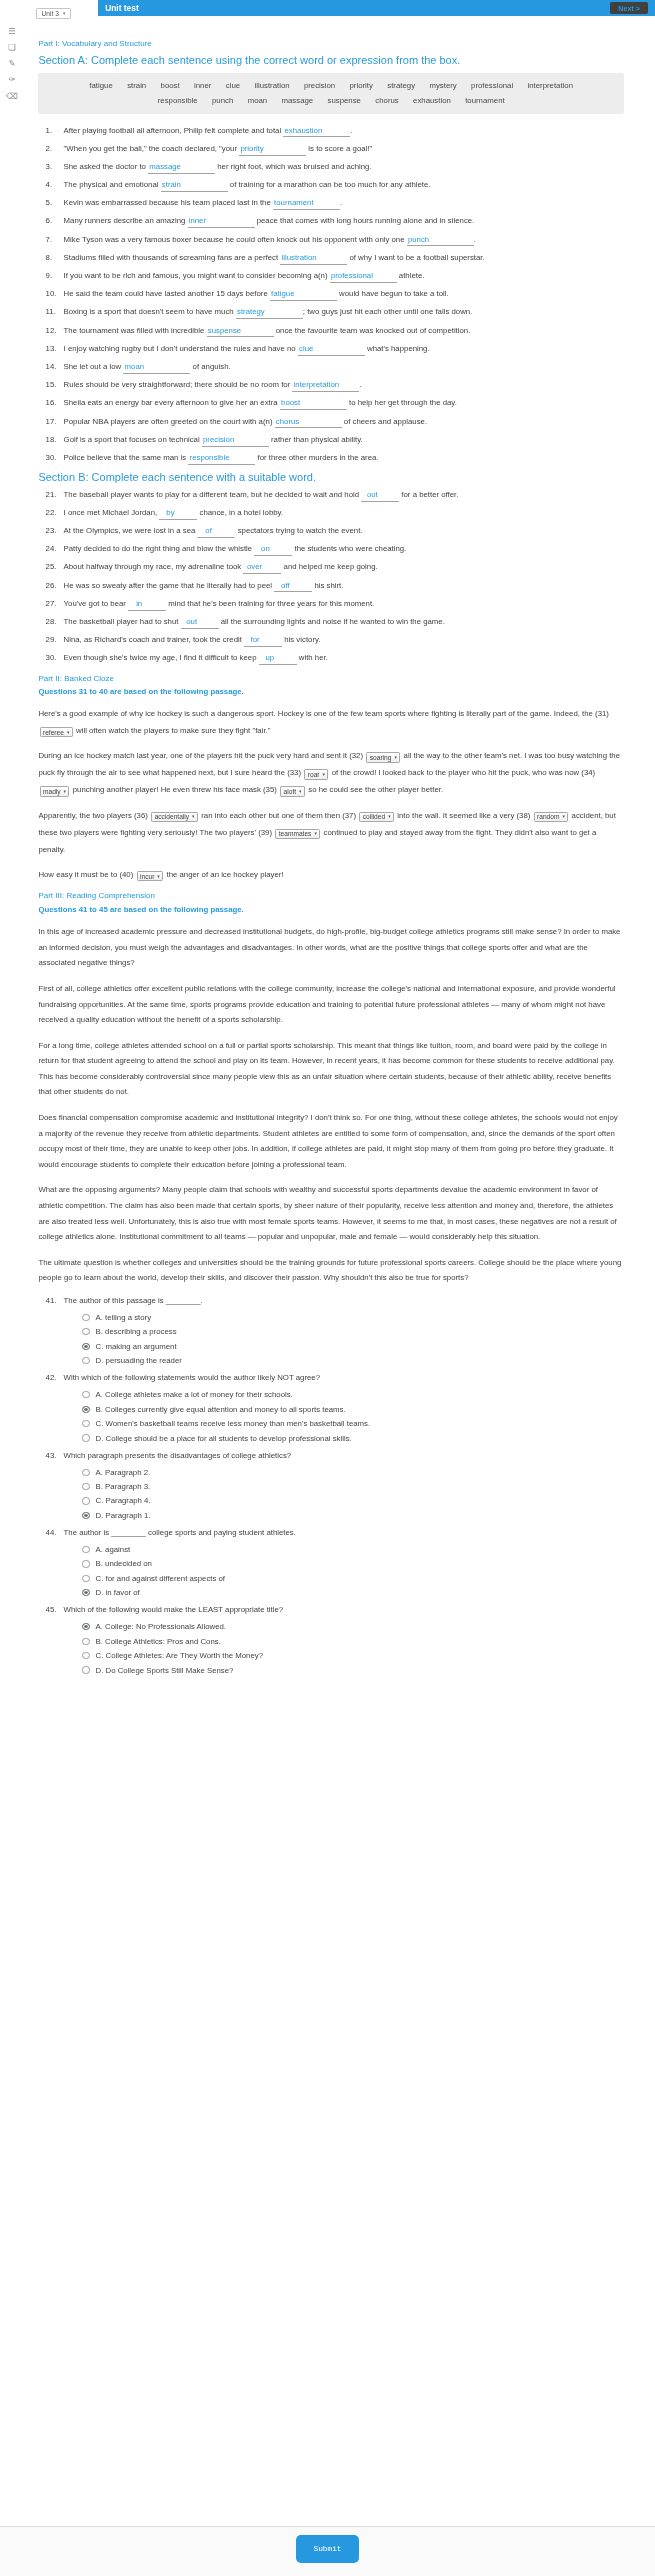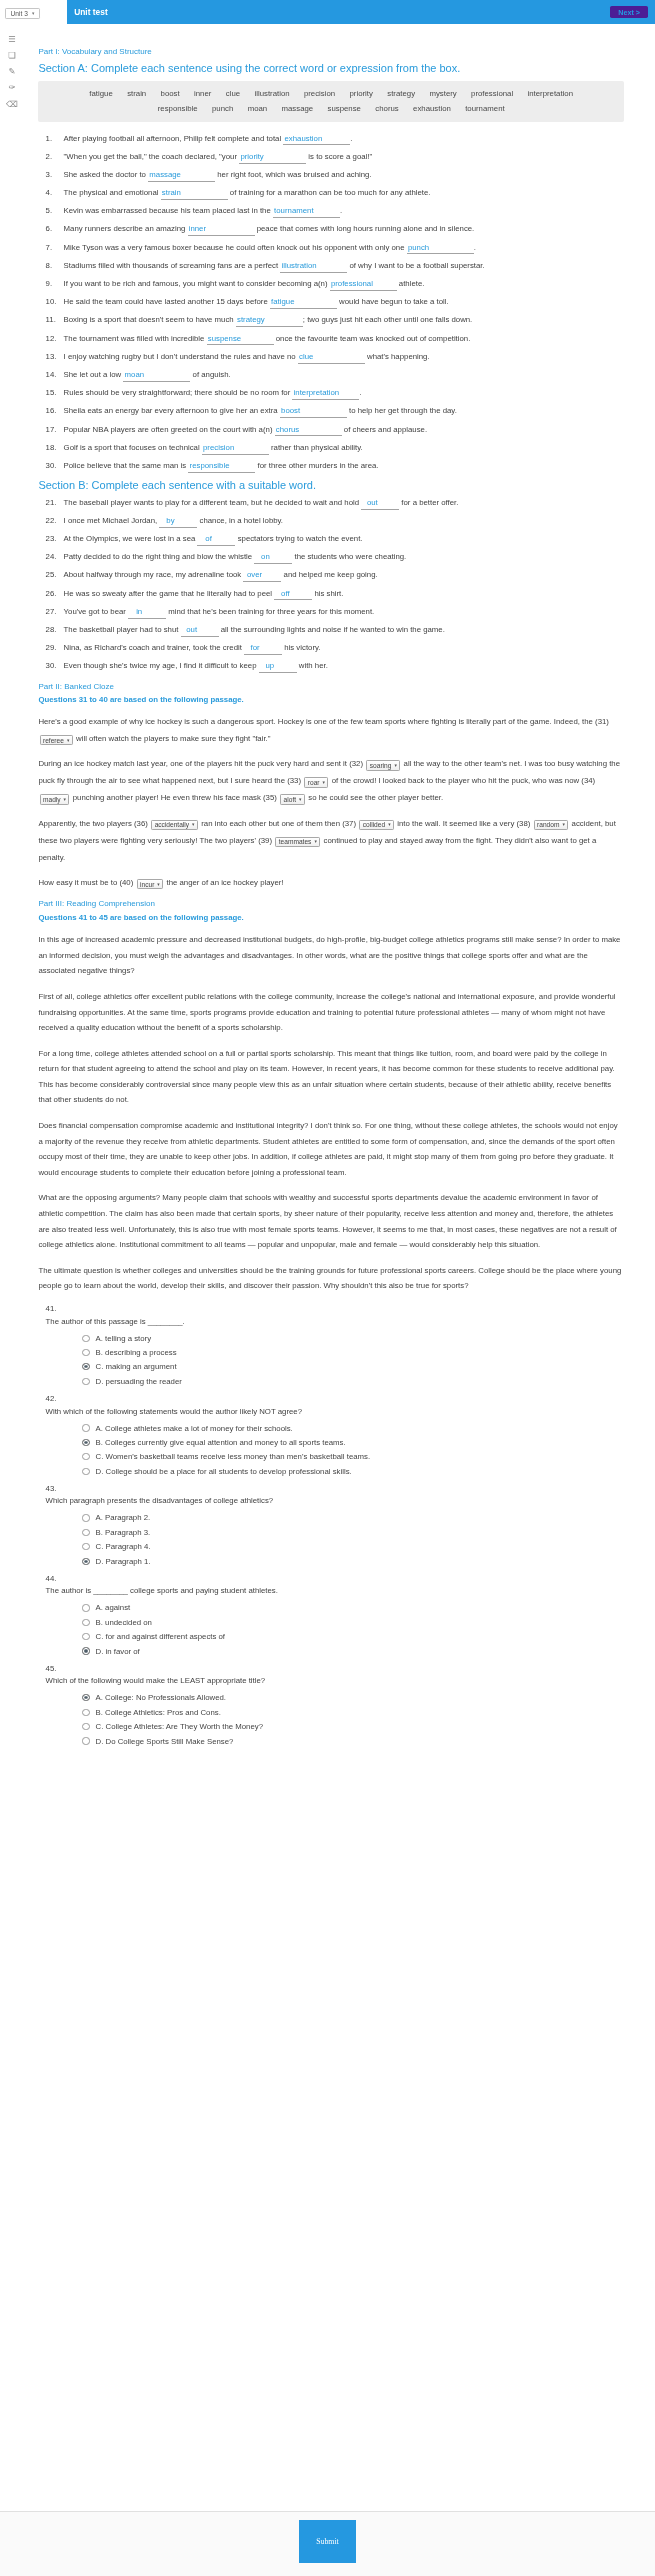--- a/index.html
+++ b/index.html
@@ -4,36 +4,36 @@
 <style>
   * { box-sizing: border-box; }
   html, body { margin: 0; padding: 0; background: #fff; }
   body {
     width: 655px; min-height: 2576px;
     font-family: "Liberation Sans", sans-serif;
     font-size: 7.8px; color: #3f3f3f;
     display: flex; flex-direction: column;
   }
   
-  .topbar { display: flex; align-items: stretch; height: 24px; }
+  .topbar { display: flex; align-items: stretch; height: 16px; margin-left: 31px; }
   .unit-zone { width: 67px; background: #fff; position: relative; z-index: 5; }
   .unit-select {
     position: absolute; left: 4.8px; top: 7.8px;
     display: inline-flex; align-items: center; gap: 4.2px;
     border: 0.6px solid #c6c6c6; background: #fff; border-radius: 1.2px;
     font-size: 6.6px; color: #555; padding: 1.2px 4.8px; white-space: nowrap; cursor: pointer;
   }
   .unit-select .caret { font-size: 4.8px; color: #777; }
   .bluebar {
     flex: 1; background: #2598e0; display: flex; align-items: center;
     justify-content: space-between; padding: 0 7.2px 0 7.2px;
   }
   .app-title { color: #fff; font-weight: bold; font-size: 8.4px; }
   .next-btn {
-    background: #4c1d95; color: #2598e0; font-weight: bold; font-size: 7.2px;
+    background: #404040; color: #2598e0; font-weight: bold; font-size: 7.2px;
     border: none; border-radius: 1.8px; padding: 1.8px 7.8px; cursor: pointer;
     font-family: inherit;
   }
   
   .page { display: flex; flex: 1; }
   .sidebar {
     width: 24px; flex: none; padding-top: 10.8px;
     display: flex; flex-direction: column; align-items: center; gap: 7.8px;
     color: #828282;
   }
@@ -67,38 +67,38 @@
     border: 0.6px solid #a8a8a8; border-radius: 1.2px;
     background: linear-gradient(#ffffff, #efefef);
     padding: 0 2.4px; height: 10.2px; font-size: 6.6px; color: #444;
     margin: 0 1.2px; vertical-align: -1.8px; cursor: pointer;
   }
   .dd-caret { font-size: 4.8px; margin-left: 3px; color: #555; }
   
   .passage-p { line-height: 15.6px; margin: 10px 0 9px; }
   
   .mc-q { margin: 1.2px 0 4.8px; }
-  .mc-stem-row { display: flex; padding-left: 7.2px; line-height: 12.6px; flex-direction: column; }
+  .mc-stem-row { display: flex; padding-left: 7.2px; line-height: 12.6px; }
   .mc-stem { flex: 1; }
   .mc-opts { margin: 5.4px 0 7.2px 44px; }
   .mc-opt { display: flex; align-items: center; margin: 5.4px 0; cursor: pointer; }
   .radio {
     width: 7.2px; height: 7.2px; border: 0.6px solid #9a9a9a; border-radius: 50%;
     background: #fff; margin-right: 6px; flex: none;
   }
   .radio.sel { background: #4e5d68; border-color: #7d7d7d; box-shadow: inset 0 0 0 1.2px #fff; }
   .opt-label { color: #454545; }
   
   .footer {
     margin-top: auto; border-top: 0.6px solid #e0e0e0; background: #fafafa;
     text-align: center; padding: 7.8px 0 13px;
   }
   .submit-btn {
-    background: #2598e0; color: #fff; border: 0; border-radius: 0;
-    padding: 17px 17px; font-size: 7.8px; cursor: pointer; font-family: Liberation Serif, serif;
+    background: #2598e0; color: #fff; border: 0; border-radius: 5px;
+    padding: 10px 17px; font-size: 7.8px; cursor: pointer; font-family: Liberation Mono, monospace;
   }
 </style>
 </head>
 <body>
 
 <div class="topbar">
   <div class="unit-zone">
     <div class="unit-select">
       <span>Unit 3</span>
       <span class="caret">▾</span>

